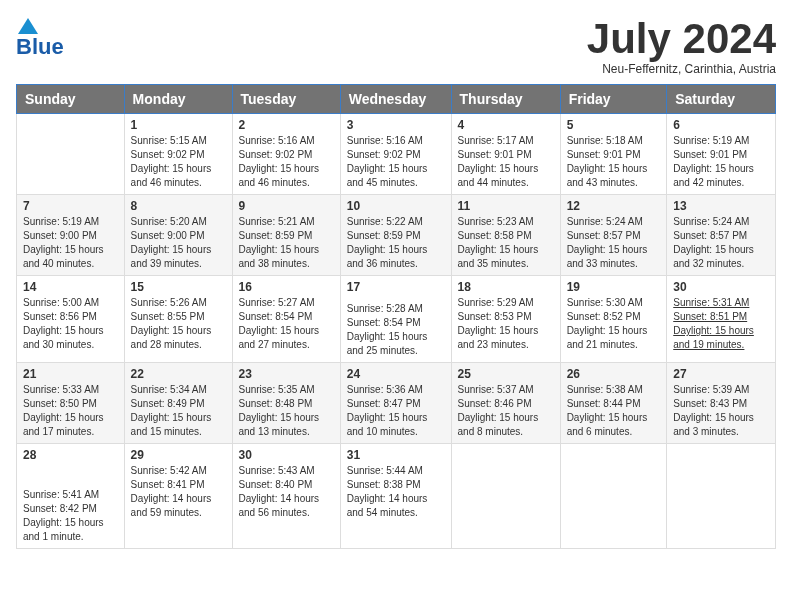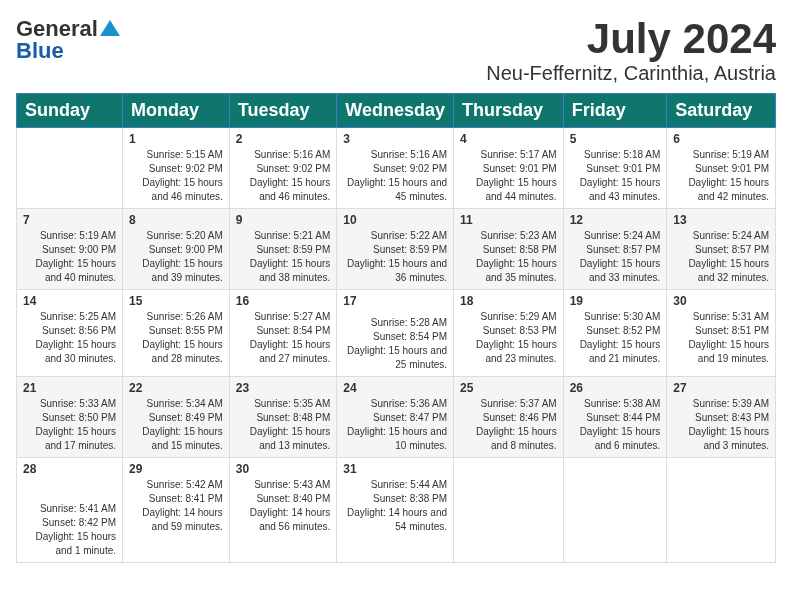--- a/index.html
+++ b/index.html
@@ -24,32 +24,32 @@
     .title-area {
       text-align: right;
     }
     .month-title {
       font-size: 42px;
       font-weight: bold;
       color: #333;
       line-height: 1.1;
     }
     .location-title {
-      font-size: 20px;
+      font-size: 12px;
       color: #333;
     }
     .calendar {
       width: 100%;
       border-collapse: collapse;
       border: 1px solid #ccc;
     }
     .calendar th {
-      background-color: #0f766e;
+      background-color: #737373;
       color: #fff;
-      font-size: 18px;
+      font-size: 14px;
       font-weight: bold;
       padding: 6px 8px;
       text-align: left;
       border: 1px solid #3a7cc8;
     }
     .calendar td {
       vertical-align: top;
       border: 1px solid #ddd;
       padding: 4px 6px;
       font-size: 10.5px;
@@ -64,33 +64,31 @@
     .day-number {
       font-size: 12px;
       font-weight: bold;
       display: block;
       margin-bottom: 2px;
     }
     .day-info {
       font-size: 10px;
       line-height: 1.4;
       color: #333;
-      text-align: right;
     }
     .empty-cell {
       background: #fff !important;
     }
   </style>
 </head>
 <body>
 
 <div class="header-area">
   <div class="logo">
     <div style="display:flex;align-items:center;">
-      <span style="font-size:22px;font-weight:bold;color:#333;">General</span>
       <svg width="20" height="22" viewBox="0 0 20 22" style="margin-left:2px;">
         <polygon points="10,2 20,18 0,18" fill="#1a8fd1"></polygon>
       </svg>
     </div>
     <div style="font-size:22px;font-weight:bold;color:#1a5ca8;margin-top:-4px;">Blue</div>
   </div>
   <div class="title-area">
     <div class="month-title">July 2024</div>
     <div class="location-title">Neu-Feffernitz, Carinthia, Austria</div>
   </div>
@@ -188,21 +186,21 @@
         <td>
           <span class="day-number">13</span>
           <div class="day-info" style="white-space: pre-line;">Sunrise: 5:24 AM
 Sunset: 8:57 PM
 Daylight: 15 hours and 32 minutes.</div>
         </td>
       </tr>
       <tr>
         <td>
           <span class="day-number">14</span>
-          <div class="day-info" style="white-space: pre-line;">Sunrise: 5:25 AM
+          <div class="day-info" style="white-space: pre-line;">Sunrise: 5:00 AM
 Sunset: 8:56 PM
 Daylight: 15 hours and 30 minutes.</div>
         </td>
         <td>
           <span class="day-number">15</span>
           <div class="day-info" style="white-space: pre-line;">Sunrise: 5:26 AM
 Sunset: 8:55 PM
 Daylight: 15 hours and 28 minutes.</div>
         </td>
         <td>
@@ -224,21 +222,21 @@
 Daylight: 15 hours and 23 minutes.</div>
         </td>
         <td>
           <span class="day-number">19</span>
           <div class="day-info" style="white-space: pre-line;">Sunrise: 5:30 AM
 Sunset: 8:52 PM
 Daylight: 15 hours and 21 minutes.</div>
         </td>
         <td>
           <span class="day-number">30</span>
-          <div class="day-info" style="white-space: pre-line;">Sunrise: 5:31 AM
+          <div class="day-info" style="white-space: pre-line; text-decoration: underline;">Sunrise: 5:31 AM
 Sunset: 8:51 PM
 Daylight: 15 hours and 19 minutes.</div>
         </td>
       </tr>
       <tr>
         <td>
           <span class="day-number">21</span>
           <div class="day-info" style="white-space: pre-line;">Sunrise: 5:33 AM
 Sunset: 8:50 PM
 Daylight: 15 hours and 17 minutes.</div>

